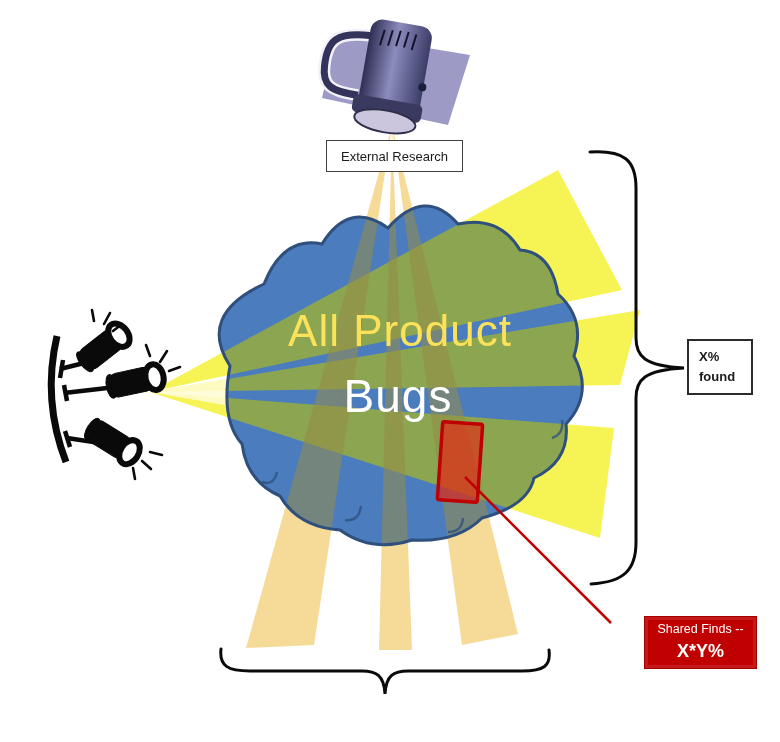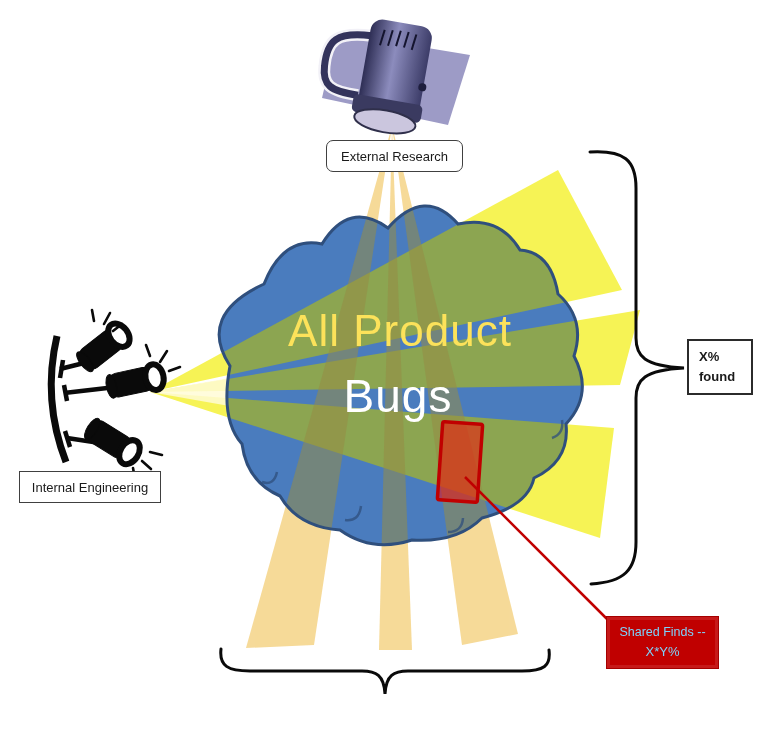--- a/index.html
+++ b/index.html
@@ -6,36 +6,36 @@
   #stage{
     position:relative;width:780px;height:742px;background:#fff;overflow:hidden;
     font-family:"Liberation Sans", sans-serif;
   }
   #diagram-svg{position:absolute;left:0;top:0;}
   .label{
     position:absolute;background:#fff;border:1px solid #404040;
     color:#1a1a1a;font-size:13px;display:flex;align-items:center;justify-content:center;
     box-sizing:border-box;
   }
-  #label-external{left:326px;top:140px;width:137px;height:32px;border-radius:7px;}
+  #label-external{left:326px;top:140px;width:137px;height:32px;}
   #label-internal{left:19px;top:471px;width:142px;height:32px;}
   #label-xfound{
     left:687px;top:339px;width:66px;height:56px;
     flex-direction:column;align-items:flex-start;justify-content:center;
     padding-left:10px;font-weight:bold;line-height:1.55;border-width:2px;border-color:#2b2b2b;
   }
   #label-yfound{left:346px;top:694px;width:82px;height:34px;font-weight:bold;border-width:2px;border-color:#2b2b2b;}
   #label-shared{
-    left:606px;top:616px;width:113px;height:53px;
-    background:#C00000;border:1px solid #a50000;color:#7dd3fc;
+    left:644px;top:616px;width:113px;height:53px;
+    background:#C00000;border:1px solid #a50000;color:#ffffff;
     flex-direction:column;line-height:1.5;
     box-shadow:inset 0 0 0 3px rgba(255,255,255,0.10);
   }
   #label-shared .l1{font-size:12.5px;}
-  #label-shared .l2{font-size:13px;font-weight:normal;}
+  #label-shared .l2{font-size:18px;font-weight:bold;}
 </style>
 </head>
 <body>
 
 <div id="stage">
 
 <svg id="diagram-svg" width="780" height="742" viewBox="0 0 780 742">
   <defs>
     <clipPath id="inCloud">
       <path d="M230,366 Q197,315 264,284 Q283,236 322,244 Q349,200 388,228 Q425,186 458,224 Q499,215 520,250 Q551,252 558,294 Q586,319 574,356 Q594,394 566,424 Q570,461 534,478 Q528,506 482,518 Q457,543 412,540 Q372,553 340,530 Q298,527 280,496 Q247,482 242,444 Q220,419 230,366 Z"></path>
@@ -158,23 +158,20 @@
   <g fill="none" stroke-width="3" stroke-linecap="round" stroke="#0A0A0A">
     <path d="M590,152 C624,150 636,160 636,188 L636,338 C636,356 644,366 684,368 C644,370 636,380 636,398 L636,542 C636,570 624,582 591,584"></path>
     <path d="M221,649 C219,666 228,671 250,671 L362,671 C376,671 384,675 385,694 C386,675 394,671 408,671 L522,671 C544,671 551,666 549,650"></path>
   </g>
 </svg>
 
 <div class="label" id="label-external">
   <span>External Research</span>
 </div>
 
-<div class="label" id="label-internal">
-  <span>Internal Engineering</span>
-</div>
 
 <div class="label" id="label-xfound">
   <span>X%</span>
   <span>found</span>
 </div>
 
 
 <div class="label" id="label-shared">
   <span class="l1">Shared Finds --</span>
   <span class="l2">X*Y%</span>

